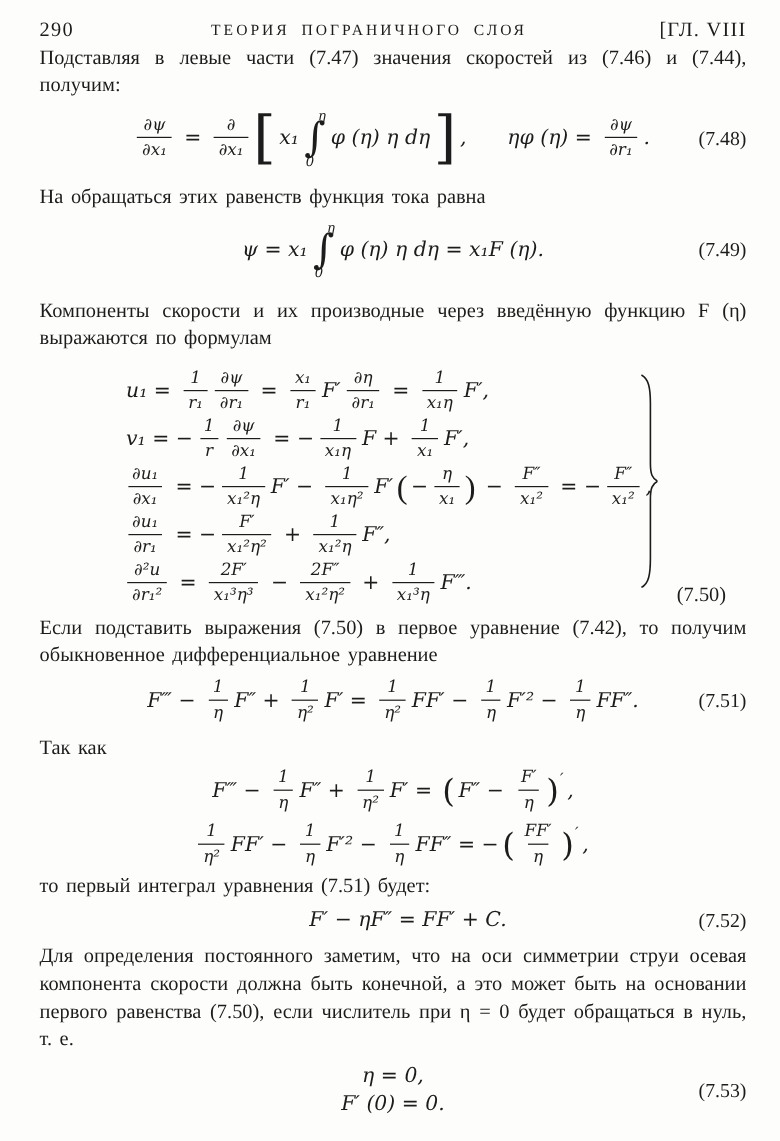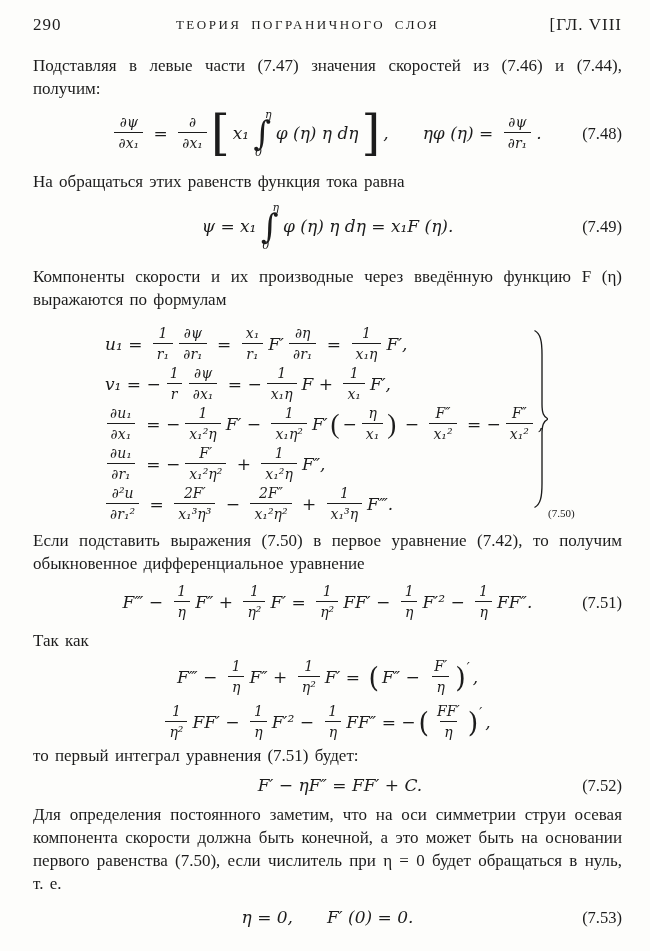--- a/index.html
+++ b/index.html
@@ -6,21 +6,21 @@
   * { margin:0; padding:0; box-sizing:border-box; }
   html,body { background:#e8e8e4; }
   .page {
     width:650px; height:951px; margin:0 auto;
     background:var(--paper); color:var(--ink);
     padding:13px 28px 0 33px; overflow:hidden;
     font-family:"Liberation Serif", serif;
     font-size:17px; line-height:23px;
   }
   
-  .pagehead { display:flex; align-items:flex-start; margin-bottom:18px; }
+  .pagehead { display:flex; align-items:flex-start; }
   .pnum { width:70px; font-size:17px; letter-spacing:1px; }
   .ptitle { flex:1; text-align:center; font-size:13px; letter-spacing:2.5px; word-spacing:4px; }
   .pchap { width:110px; text-align:right; font-size:17px; letter-spacing:1px; }
   
   p.bodytext { text-align:justify; word-spacing:2px; margin-bottom:2px; }
   
   .eqrow { position:relative; display:flex; align-items:center; justify-content:center; }
   .eqnum { position:absolute; right:0; top:50%; transform:translateY(-50%); font-size:16.5px; }
   .eq748 { min-height:58px; margin:4px 0 8px; }
   .eq749 { min-height:58px; margin:4px 0 10px; }
@@ -42,21 +42,21 @@
   .ig { font-size:34px; line-height:36px; font-style:normal; }
   .br { font-size:48px; line-height:46px; font-style:normal; font-weight:300; margin:0 1px; }
   .bp { font-size:27px; line-height:27px; font-style:normal; font-weight:300; margin:0 1px; }
   .supp { font-style:italic; font-size:13px; position:relative; top:-10px; margin-right:1px; }
   .gap { display:inline-block; width:30px; }
   
   .system { display:flex; align-items:flex-end; margin:2px 0 4px 42px; }
   .syslines { width:458px; padding-left:28px; }
   .eqline { display:flex; align-items:center; min-height:38px; margin:2px 0; }
   .brace { flex:none; }
-  .sysnum { font-size:11px; }
+  .sysnum { margin-left:16px; font-size:17px; }
   .mathfont, .mv, .frac, .intg, .supp { font-family:"DejaVu Serif","Liberation Serif",serif; }
 </style>
 </head>
 <body>
 
 <div class="page">
 
   <div class="pagehead">
     <span class="pnum">290</span>
     <span class="ptitle">ТЕОРИЯ ПОГРАНИЧНОГО СЛОЯ</span>
@@ -339,21 +339,21 @@
   <div class="eqrow eq752">
     <span class="eqmath mathfont" style="display:flex;align-items:center;margin-left:25px;">
         <span class="mv">F′ − ηF″ = FF′ + C.</span>
       </span>
     <span class="eqnum">(7.52)</span>
   </div>
 
   <p class="bodytext">Для определения постоянного заметим, что на оси симметрии струи осевая компонента скорости должна быть конечной, а это может быть на основании первого равенства (7.50), если числитель при η = 0 будет обращаться в нуль, т. е.</p>
 
   <div class="eqrow eq753">
-    <span class="eqmath mathfont" style="display:flex;align-items:center;">
+    <span class="eqmath mathfont" style="display:flex;align-items:center;flex-direction:column;">
         <span class="mv">η = 0,</span>
         <span class="gap"></span>
         <span class="mv">F′ (0) = 0.</span>
       </span>
     <span class="eqnum">(7.53)</span>
   </div>
 
 </div>
 
 </body></html>

